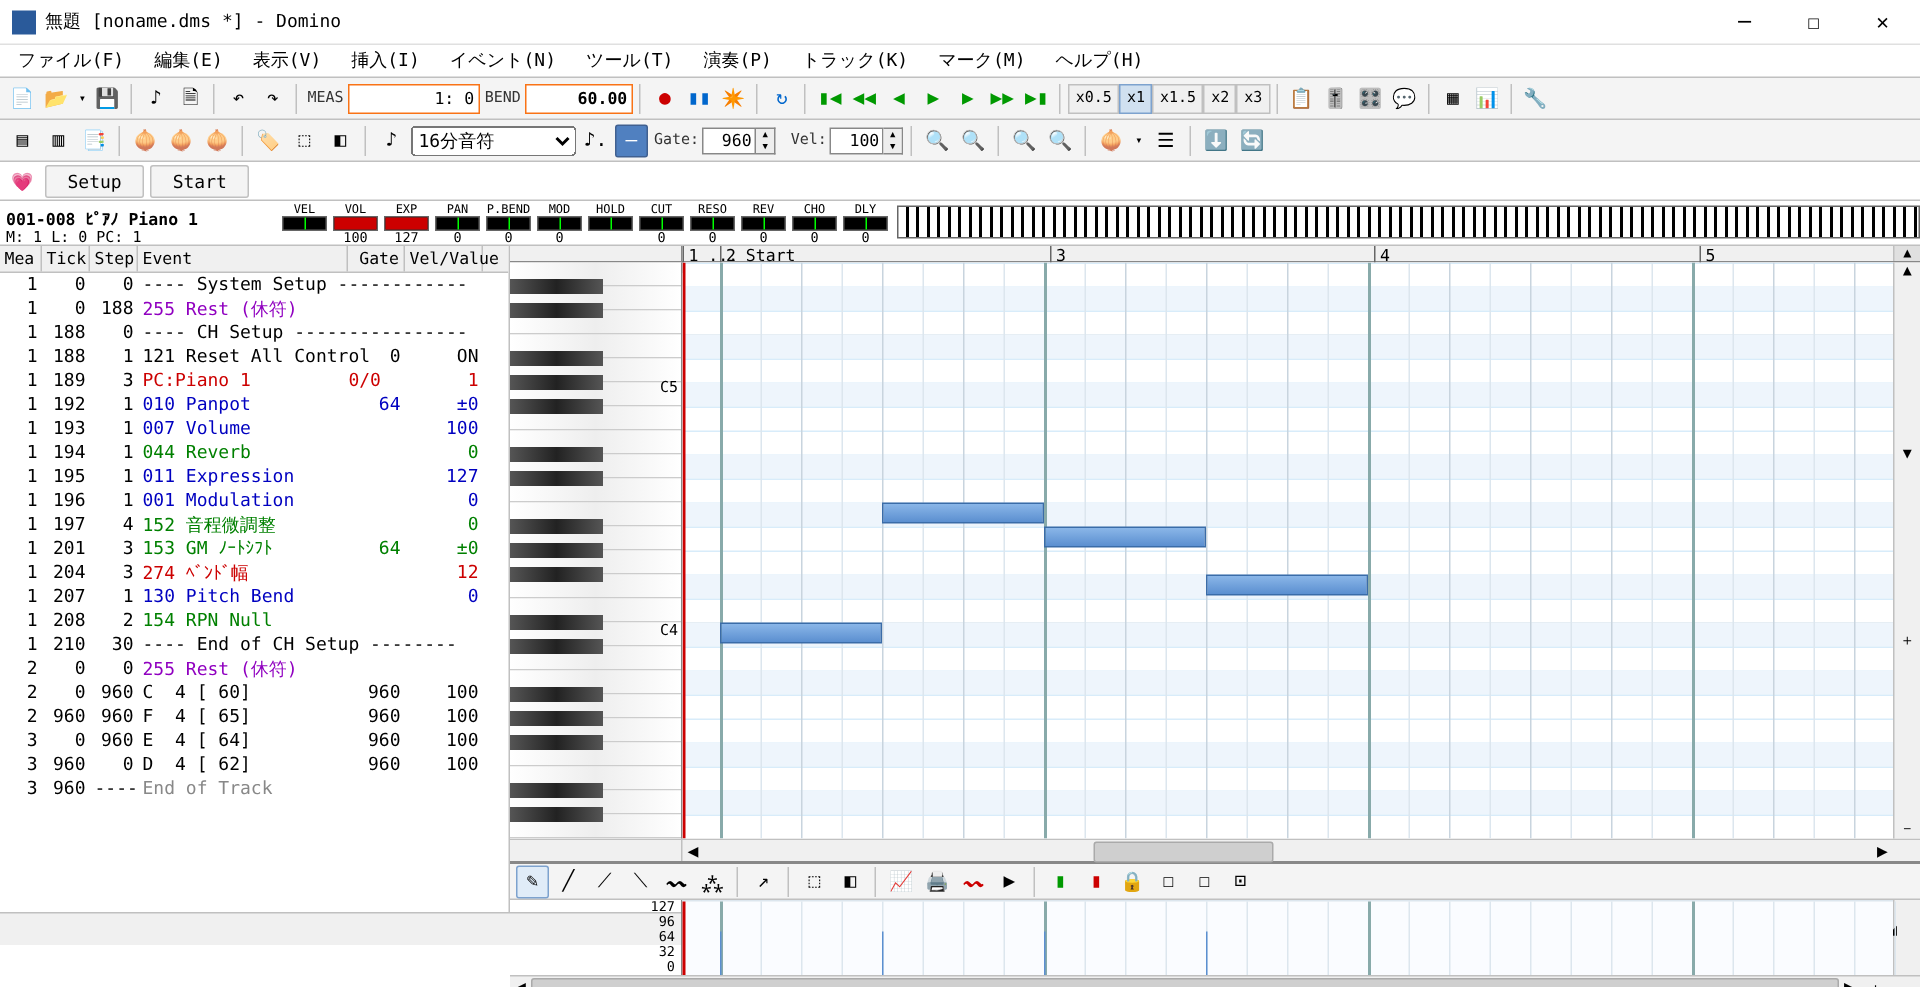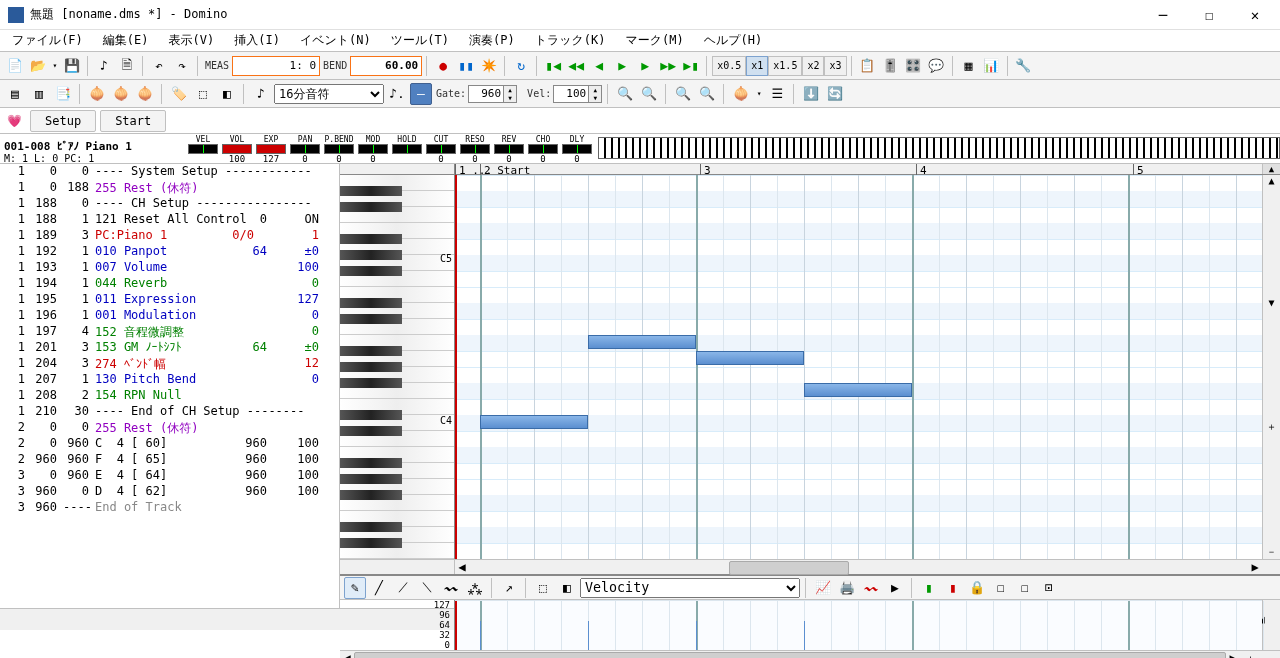--- a/index.html
+++ b/index.html
@@ -323,20 +323,28 @@
         </div>
   <div class="meter-val">0</div>
       </div>
     </div>
   <div class="keyboard-strip"></div>
 </div>
 
 <div class="main">
 
   <div class="event-list">
+    <div class="el-header">
+      <span class="col-mea">Mea</span>
+      <span class="col-tick">Tick</span>
+      <span class="col-step">Step</span>
+      <span class="col-event">Event</span>
+      <span class="col-gate">Gate</span>
+      <span class="col-vv">Vel/Value</span>
+    </div>
     <div class="el-body" id="event-body">
         <div class="el-row">
           <span class="col-mea num-r">1</span>
           <span class="col-tick num-r">0</span>
           <span class="col-step num-r">0</span>
           <span class="col-event ">---- System Setup ------------</span>
           <span class="col-gate num-r "></span>
           <span class="col-vv num-r "></span>
         </div>
         <div class="el-row">
@@ -683,23 +691,20 @@
         <div class="tb-btn">╱</div>
         <div class="tb-btn">⟋</div>
         <div class="tb-btn">⟍</div>
         <div class="tb-btn">〰</div>
         <div class="tb-btn">⁂</div>
         <div class="tb-sep"></div>
         <div class="tb-btn">↗</div>
         <div class="tb-sep"></div>
         <div class="tb-btn">⬚</div>
         <div class="tb-btn">◧</div>
-        <select style="height:20px;width:220px;">
-          <option>Velocity</option>
-        </select>
         <div class="tb-sep"></div>
         <div class="tb-btn" style="color:#06c;">📈</div>
         <div class="tb-btn">🖨️</div>
         <div class="tb-btn" style="color:#c00;">〰</div>
         <div class="tb-btn">▶</div>
         <div class="tb-sep"></div>
         <div class="tb-btn" style="color:#090;">▮</div>
         <div class="tb-btn" style="color:#c00;">▮</div>
         <div class="tb-btn">🔒</div>
         <div class="tb-btn">☐</div>

